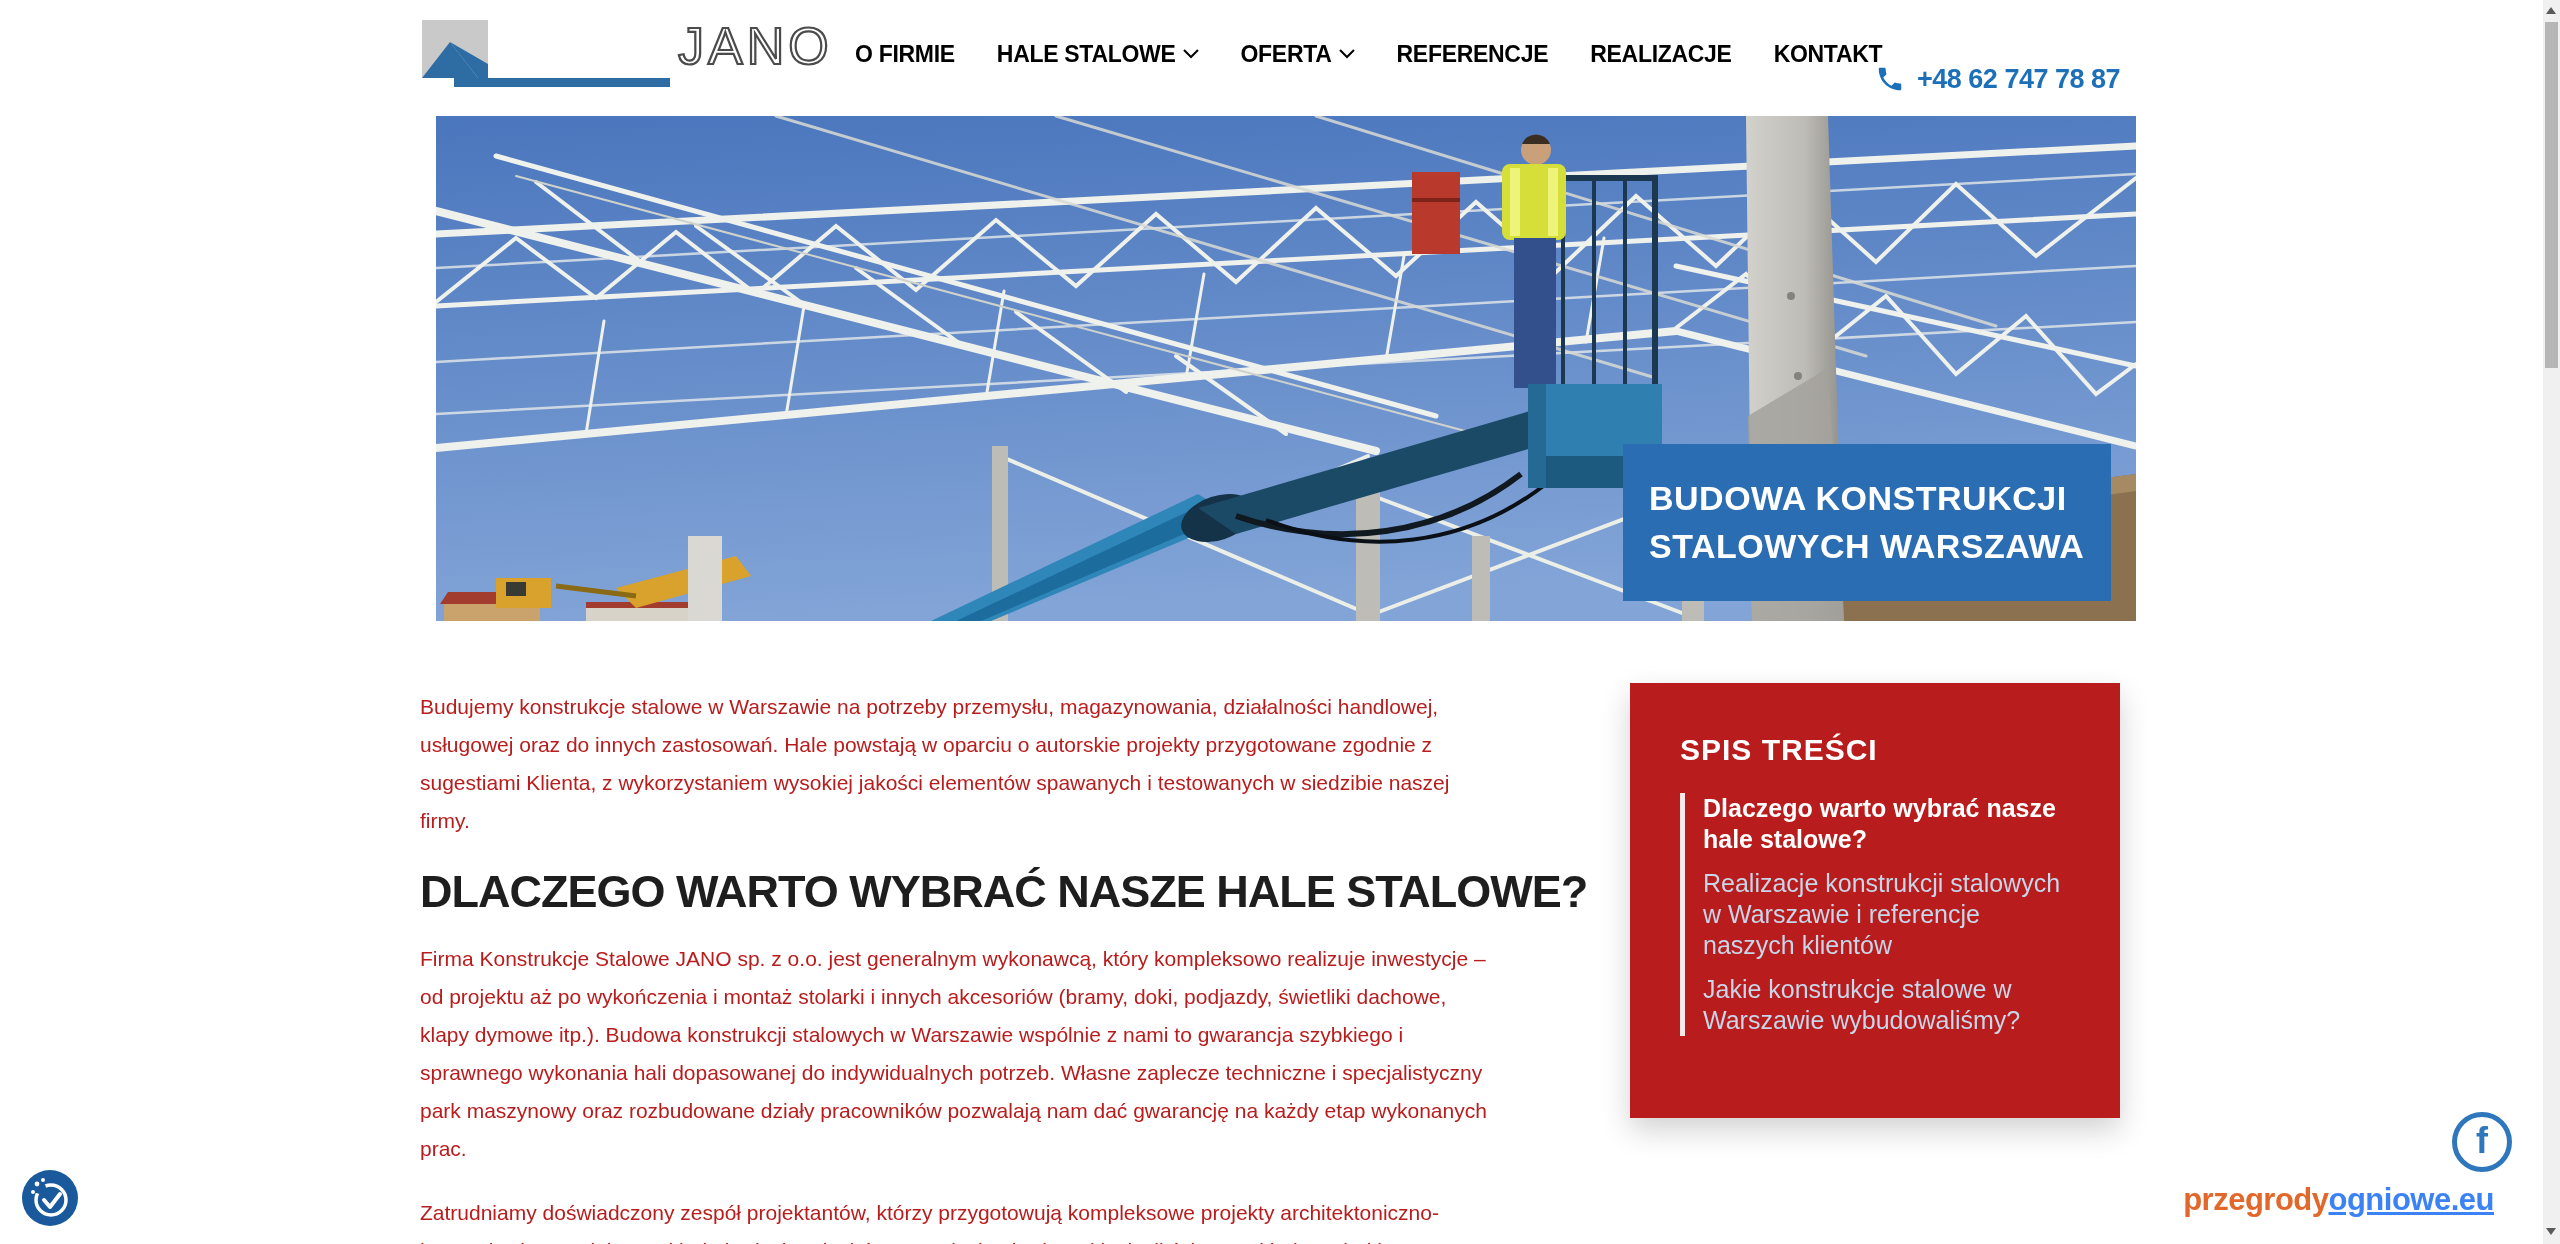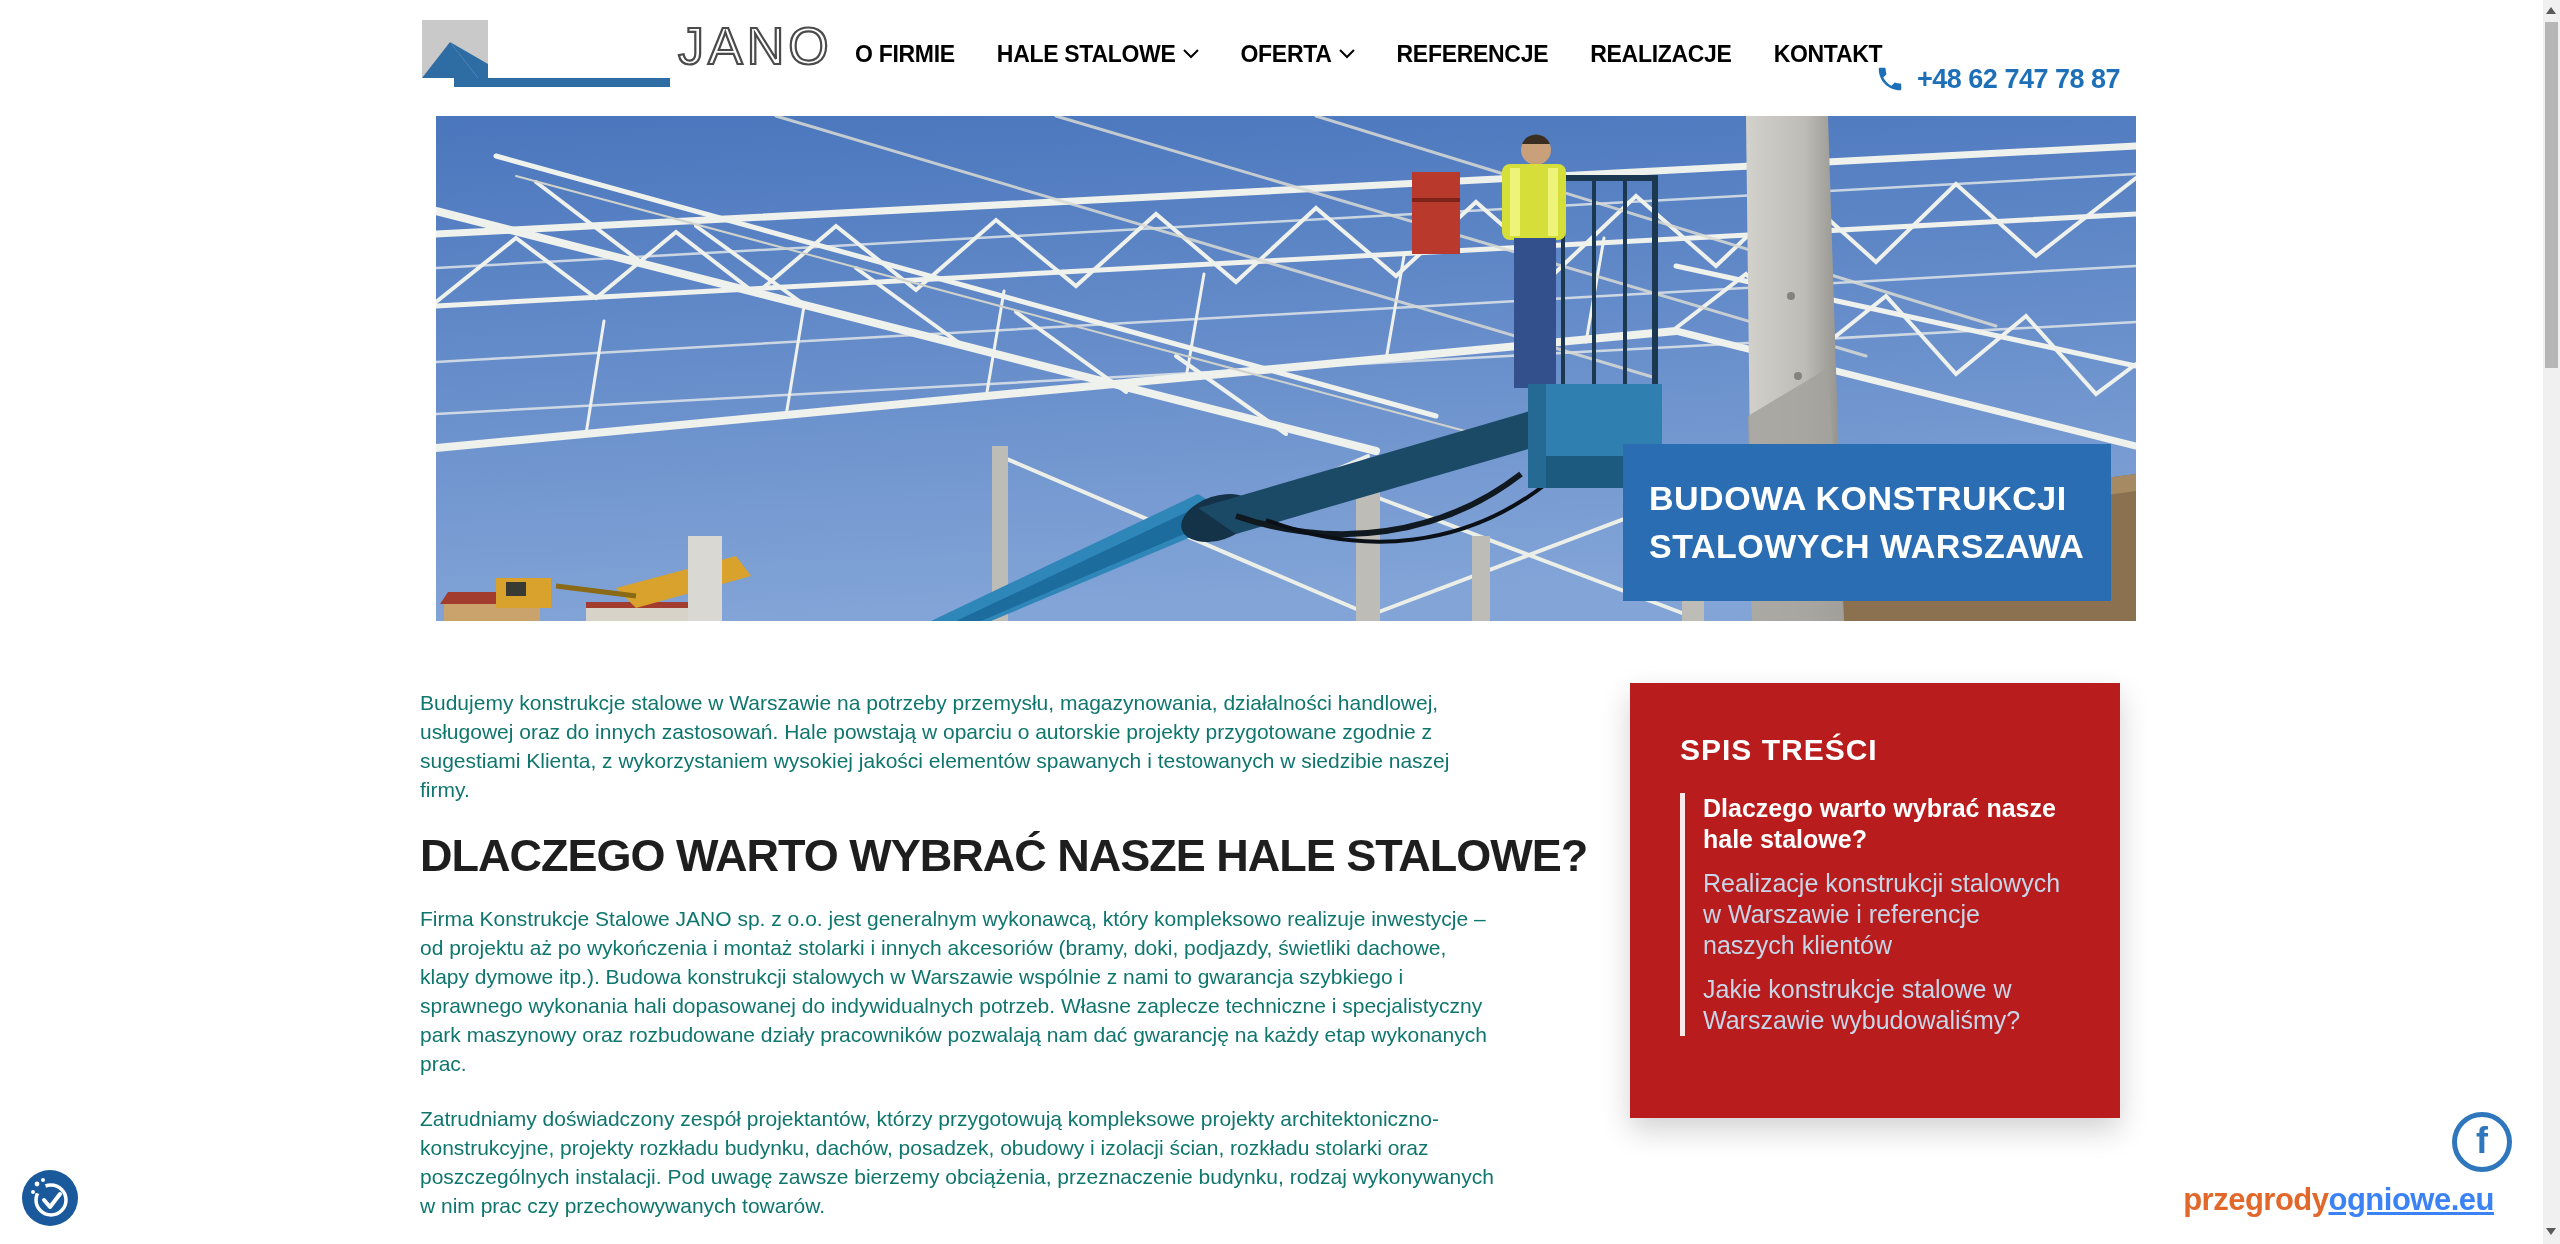--- a/index.html
+++ b/index.html
@@ -16,21 +16,21 @@
   .chev{width:16px;height:10px;}
   .phone{position:absolute;right:440px;top:0;height:100px;display:flex;align-items:center;gap:12px;text-decoration:none;cursor:pointer;margin-top:29px;}
   .phone-num{color:#1d70b7;font-size:27px;font-weight:700;letter-spacing:-0.5px;white-space:nowrap;}
   
   .hero{position:absolute;left:420px;top:100px;width:1700px;height:505px;overflow:hidden;}
   .hero svg{display:block;}
   .banner{position:absolute;left:1187px;top:328px;width:488px;height:157px;background:#2a6db3;box-sizing:border-box;padding:30px 26px 0 26px;}
   .banner div{color:#fff;font-size:34px;font-weight:600;letter-spacing:0.5px;line-height:48px;white-space:nowrap;}
   
   .article{position:absolute;left:420px;top:688px;width:1078px;}
-  .article p{margin:0 0 26px 0;font-size:21px;line-height:29px;color:#0f766e;}
+  .article p{margin:0 0 26px 0;font-size:21px;line-height:38px;color:#b91c1c;}
   .article h1{margin:24px 0 22px 0;font-size:45px;line-height:52px;color:#1e1e1e;font-weight:700;letter-spacing:-1px;white-space:nowrap;}
   
   .toc{position:absolute;left:1630px;top:683px;width:490px;min-height:435px;background:#b91c1c;box-sizing:border-box;padding:50px 52px 44px 50px;box-shadow:0 12px 28px rgba(0,0,0,.18);}
   .toc-title{color:#ffffff;font-size:30px;font-weight:700;letter-spacing:1px;margin:0 0 26px 0;}
   .toc-list{border-left:5px solid rgba(255,255,255,.9);padding-left:18px;}
   .toc-list a{display:block;text-decoration:none;font-size:25px;line-height:31px;margin-bottom:13px;color:#c7d6e8;cursor:pointer;}
   .toc-list a.active{color:#ffffff;font-weight:700;}
   
   .cookie-btn{position:absolute;left:22px;top:1170px;width:56px;height:56px;border:none;padding:0;background:transparent;cursor:pointer;}
   .fb{position:absolute;left:2452px;top:1112px;width:60px;height:60px;border-radius:50%;border:5px solid #2e77bc;box-sizing:border-box;background:#fff;display:flex;align-items:center;justify-content:center;text-decoration:none;cursor:pointer;}

